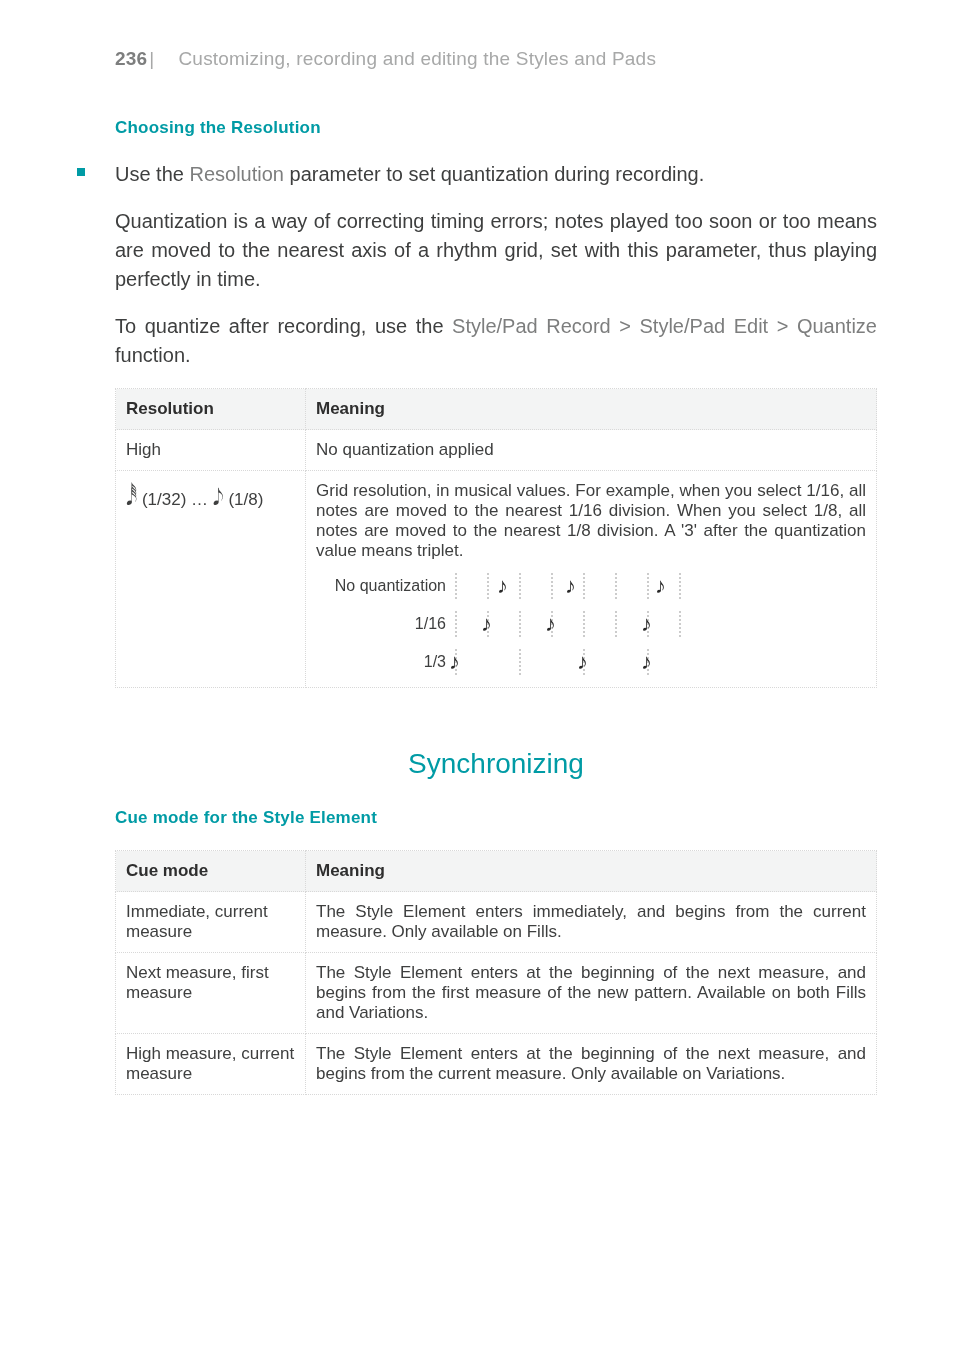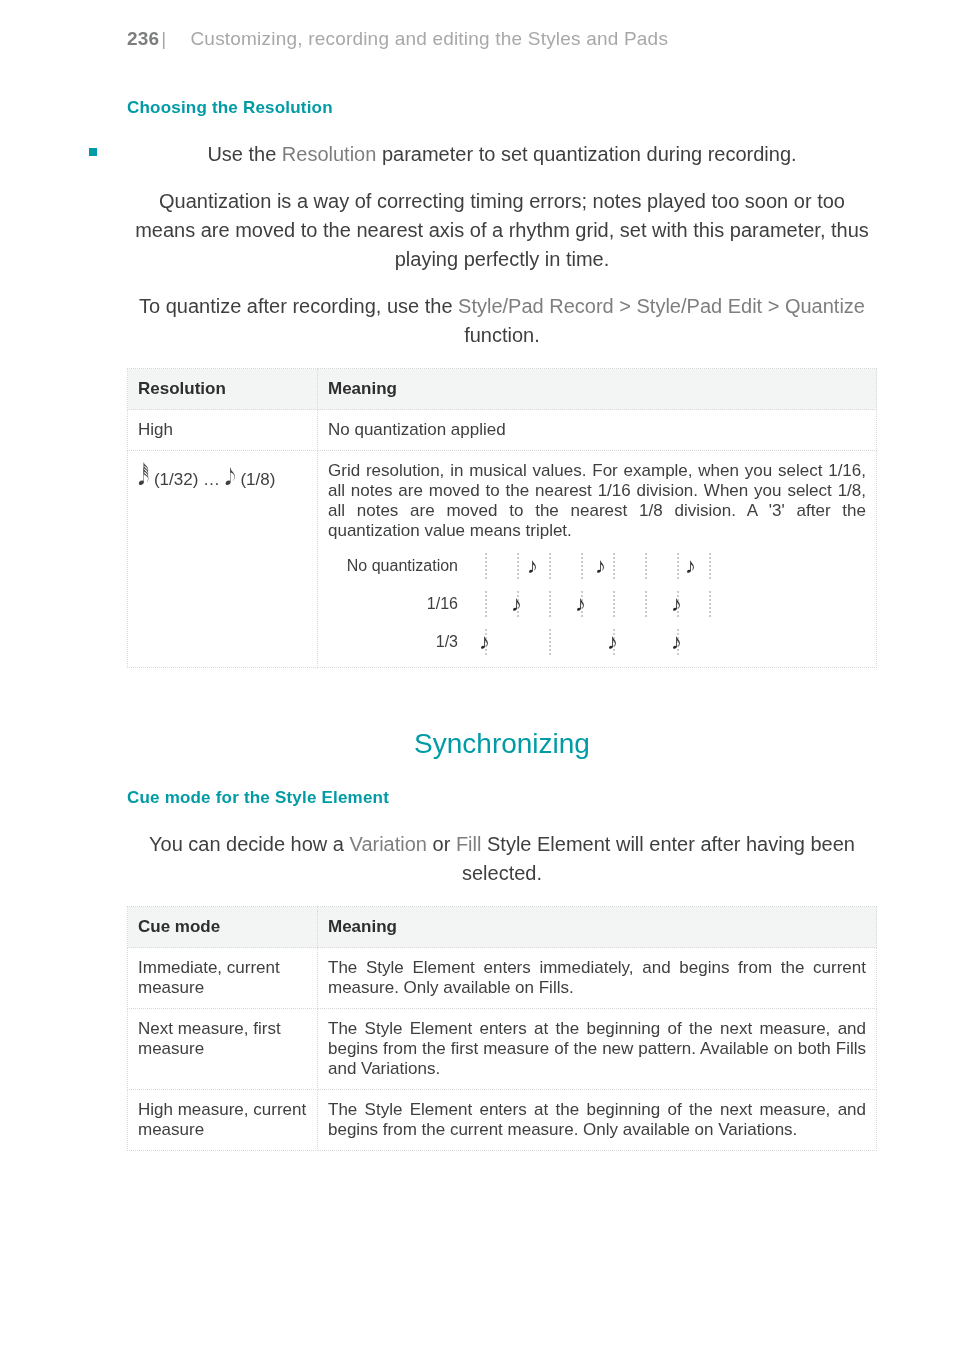--- a/index.html
+++ b/index.html
@@ -15,23 +15,22 @@
   html,body{margin:0;padding:0}
   body{
     width:954px;
     min-height:1354px;
     background:#ffffff;
     font-family:"Segoe UI",Arial,Helvetica,sans-serif;
     color:var(--text);
     -webkit-font-smoothing:antialiased;
   }
   .page{
-    padding:28px var(--page-pad-r) 40px var(--page-pad-l);
+    padding:48px var(--page-pad-r) 40px var(--page-pad-l);
     box-sizing:border-box;
-    margin-left:12px;
   }
   .running-head{
     display:flex;
     align-items:baseline;
     color:var(--header-grey);
     font-size:19px;
     margin-bottom:48px;
     letter-spacing:.2px;
   }
   .running-head .pnum{font-weight:700;color:var(--grey)}
@@ -49,21 +48,20 @@
     font-weight:400;
     font-size:28px;
     margin:60px 0 28px 0;
     text-align:center;
   }
   p.body{
     font-size:20px;
     line-height:1.45;
     margin:0 0 18px 0;
     color:var(--text);
-    text-align:center;
   }
   .just{text-align:justify}
   .bulleted{position:relative;padding-left:0;margin-left:0}
   .bullet-mark{
     position:absolute;
     left:-38px;
     top:8px;
     width:8px;height:8px;
     background:var(--teal);
   }
@@ -85,21 +83,21 @@
   table.doc td{
     border:1px dotted var(--table-border);
     padding:10px 10px;
     vertical-align:top;
     color:var(--text);
   }
   table.doc td.second{color:var(--text)}
   .col-res{width:190px}
   .col-cue{width:190px}
   .q-illus{display:flex;flex-direction:column;gap:8px;margin-top:10px}
-  .q-row{display:flex;align-items:center;gap:18px}
+  .q-row{display:flex;align-items:center;}
   .q-label{width:130px;text-align:right;font-size:16px;color:var(--text)}
   .q-svg{flex:0 0 auto}
   .notesym{font-family:"Segoe UI Symbol","Noto Music","DejaVu Sans",sans-serif}
 </style>
 </head>
 <body>
 
 <div class="page">
 
   <div class="running-head">
@@ -208,23 +206,20 @@
           </div>
         </td>
       </tr>
     </tbody>
   </table>
 
   <h2 class="sect">Synchronizing</h2>
 
   <h3 class="sub">Cue mode for the Style Element</h3>
 
-  <p class="body just">
-    <span>You can decide how a </span><span class="semigrey">Variation</span><span> or </span><span class="semigrey">Fill</span><span> Style Element will enter after having been selected.</span>
-  </p>
 
 
   <table class="doc">
     <colgroup>
         <col class="col-cue">
         <col>
       </colgroup>
     <thead>
       <tr>
         <th>Cue mode</th>

